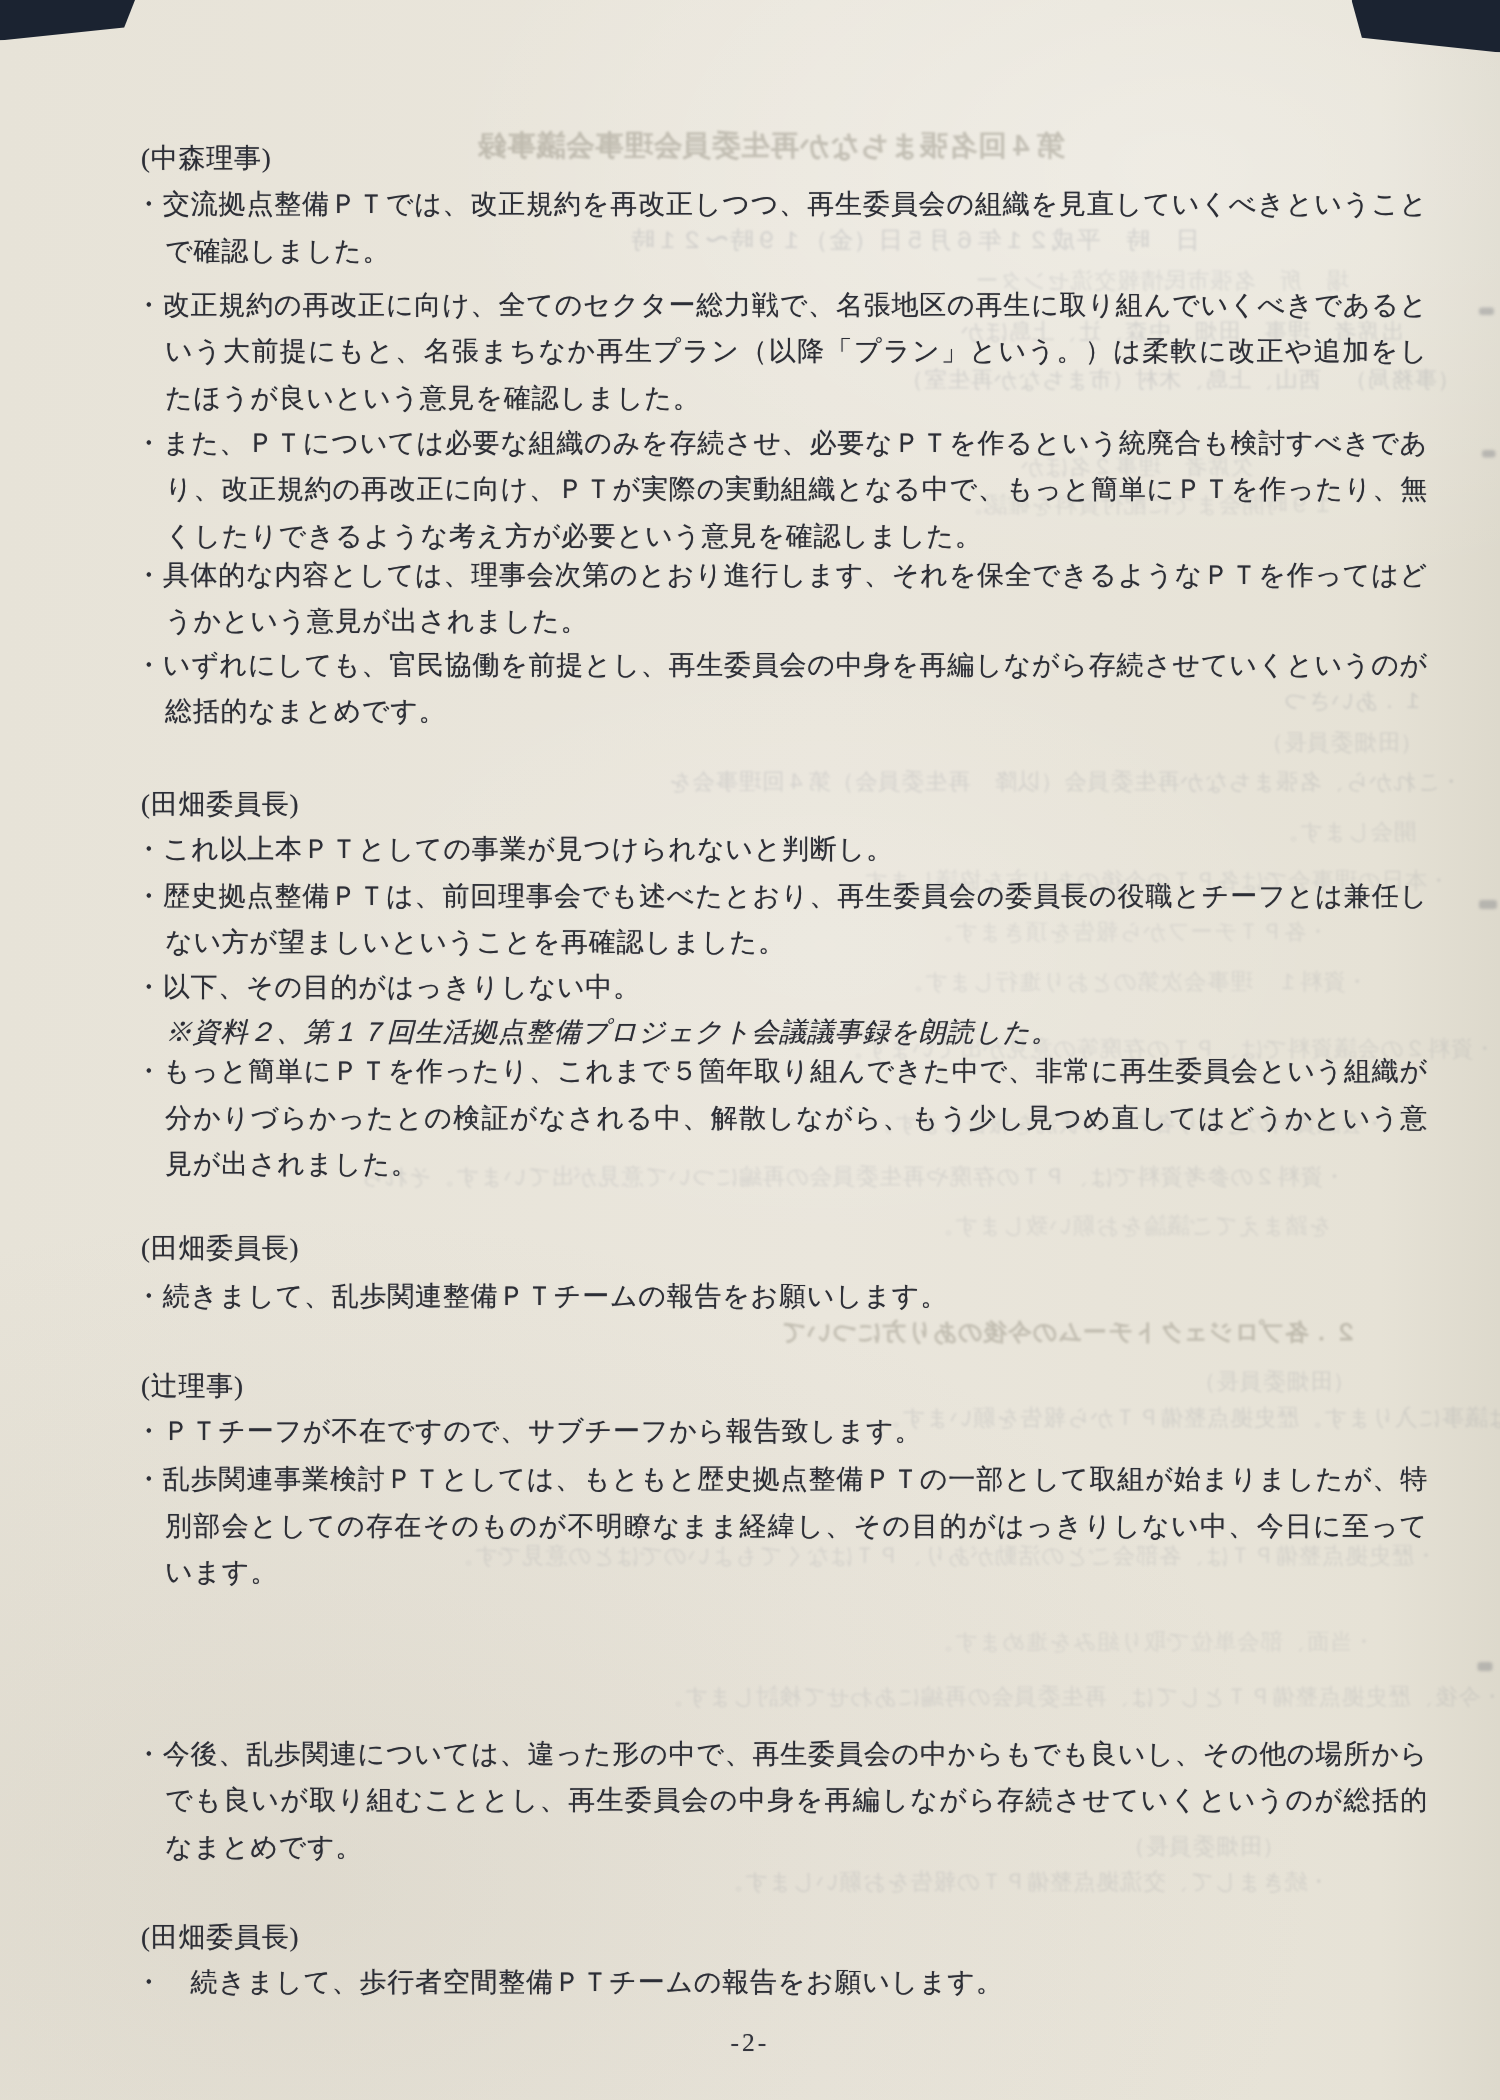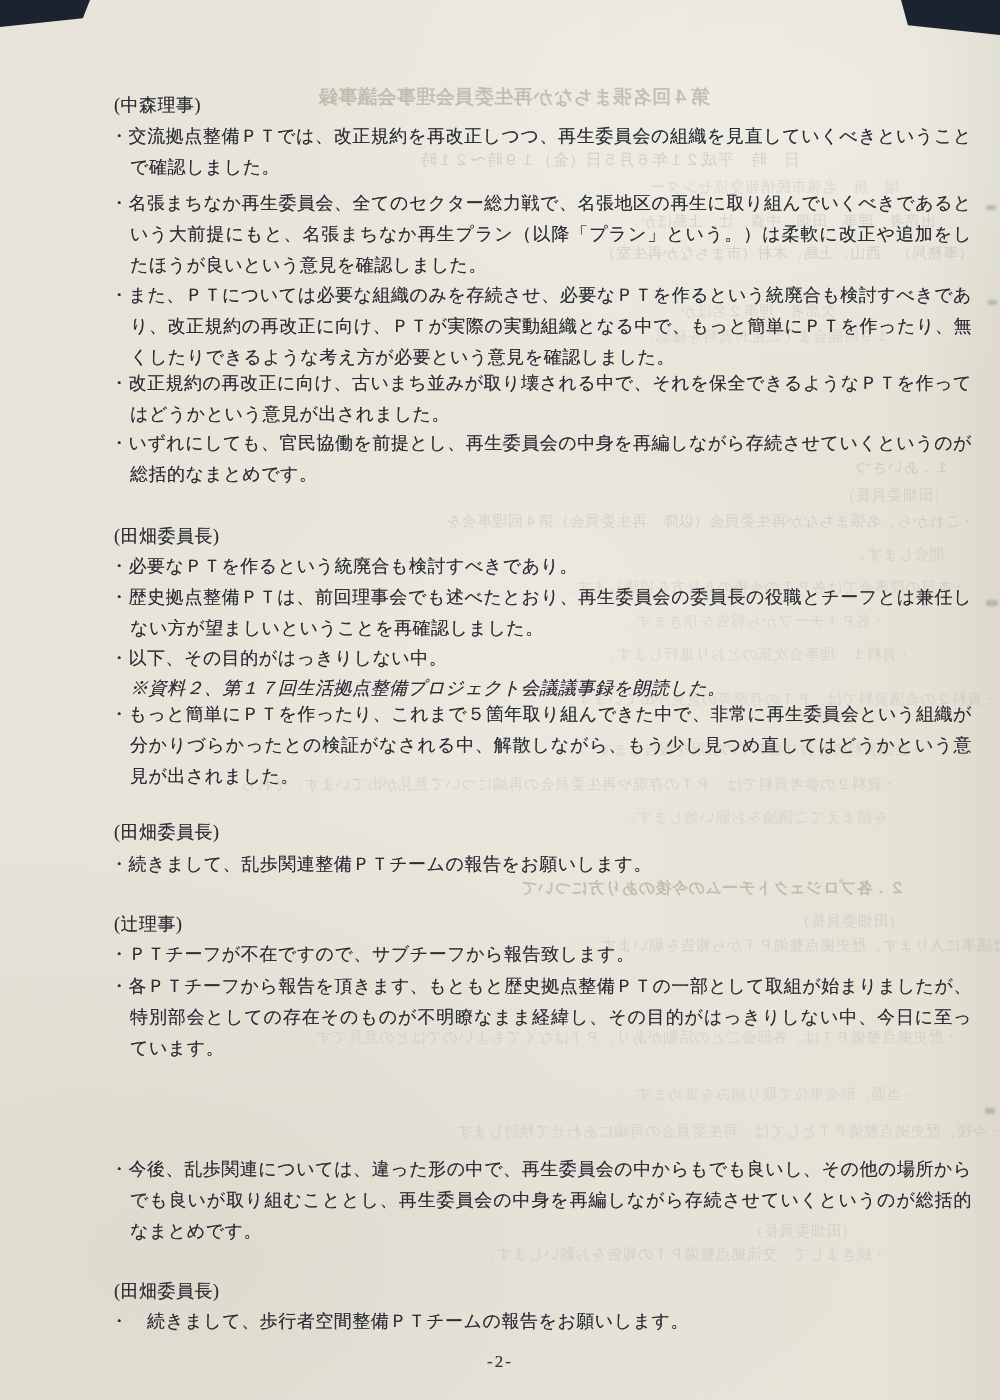--- a/index.html
+++ b/index.html
@@ -51,21 +51,20 @@
   .block {
     position: absolute;
     left: 90px;
     width: 842px;
     font-size: 18px;
     line-height: 31px;
     letter-spacing: 0.5px;
     color: #2c2e36;
     text-align: justify;
     text-shadow: 0 0 0.5px rgba(44,46,54,0.55);
-    margin-left: 20px;
   }
   .block.speaker { left: 94px; width: 820px; }
   .block.bullet { padding-left: 20px; text-indent: -20px; }
   .block.note   { padding-left: 20px; font-style: italic; }
   .page-number {
     position: absolute;
     left: 0; right: 0;
     top: 1352px;
     text-align: center;
     font-size: 17px;
@@ -121,35 +120,35 @@
   </div>
 
   <div class="smudge" style="top:205px; right:4px;  width:10px; height:5px;"></div>
   <div class="smudge" style="top:300px; right:3px;  width:9px;  height:5px;"></div>
   <div class="smudge" style="top:600px; right:2px;  width:12px; height:6px;"></div>
   <div class="smudge" style="top:1108px; right:5px; width:10px; height:6px;"></div>
 
   <main class="text-layer">
     <div class="block speaker" style="top:90px;">(中森理事)</div>
     <div class="block bullet" style="top:121px;">・交流拠点整備ＰＴでは、改正規約を再改正しつつ、再生委員会の組織を見直していくべきということで確認しました。</div>
-    <div class="block bullet" style="top:188px;">・名張まちなか再生委員会、全てのセクター総力戦で、名張地区の再生に取り組んでいくべきであるという大前提にもと、名張まちなか再生プラン（以降「プラン」という。）は柔軟に改正や追加をしたほうが良いという意見を確認しました。</div>
+    <div class="block bullet" style="top:188px;">・改正規約の再改正に向け、全てのセクター総力戦で、名張地区の再生に取り組んでいくべきであるという大前提にもと、名張まちなか再生プラン（以降「プラン」という。）は柔軟に改正や追加をしたほうが良いという意見を確認しました。</div>
     <div class="block bullet" style="top:280px;">・また、ＰＴについては必要な組織のみを存続させ、必要なＰＴを作るという統廃合も検討すべきであり、改正規約の再改正に向け、ＰＴが実際の実動組織となる中で、もっと簡単にＰＴを作ったり、無くしたりできるような考え方が必要という意見を確認しました。</div>
-    <div class="block bullet" style="top:368px;">・改正規約の再改正に向け、古いまち並みが取り壊される中で、それを保全できるようなＰＴを作ってはどうかという意見が出されました。</div>
+    <div class="block bullet" style="top:368px;">・具体的な内容としては、理事会次第のとおり進行します、それを保全できるようなＰＴを作ってはどうかという意見が出されました。</div>
     <div class="block bullet" style="top:428px;">・いずれにしても、官民協働を前提とし、再生委員会の中身を再編しながら存続させていくというのが総括的なまとめです。</div>
     <div class="block speaker" style="top:521px;">(田畑委員長)</div>
-    <div class="block bullet" style="top:551px;">・必要なＰＴを作るという統廃合も検討すべきであり。</div>
+    <div class="block bullet" style="top:551px;">・これ以上本ＰＴとしての事業が見つけられないと判断し。</div>
     <div class="block bullet" style="top:582px;">・歴史拠点整備ＰＴは、前回理事会でも述べたとおり、再生委員会の委員長の役職とチーフとは兼任しない方が望ましいということを再確認しました。</div>
     <div class="block bullet" style="top:643px;">・以下、その目的がはっきりしない中。</div>
     <div class="block note" style="top:673px;">※資料２、第１７回生活拠点整備プロジェクト会議議事録を朗読した。</div>
     <div class="block bullet" style="top:699px;">・もっと簡単にＰＴを作ったり、これまで５箇年取り組んできた中で、非常に再生委員会という組織が分かりづらかったとの検証がなされる中、解散しながら、もう少し見つめ直してはどうかという意見が出されました。</div>
     <div class="block speaker" style="top:817px;">(田畑委員長)</div>
     <div class="block speaker" style="top:909px;">(辻理事)</div>
     <div class="block bullet" style="top:849px;">・続きまして、乱歩関連整備ＰＴチームの報告をお願いします。</div>
     <div class="block bullet" style="top:939px;">・ＰＴチーフが不在ですので、サブチーフから報告致します。</div>
-    <div class="block bullet" style="top:971px;">・各ＰＴチーフから報告を頂きます、もともと歴史拠点整備ＰＴの一部として取組が始まりましたが、特別部会としての存在そのものが不明瞭なまま経緯し、その目的がはっきりしない中、今日に至っています。</div>
+    <div class="block bullet" style="top:971px;">・乱歩関連事業検討ＰＴとしては、もともと歴史拠点整備ＰＴの一部として取組が始まりましたが、特別部会としての存在そのものが不明瞭なまま経緯し、その目的がはっきりしない中、今日に至っています。</div>
     <div class="block bullet" style="top:1154px;">・今後、乱歩関連については、違った形の中で、再生委員会の中からもでも良いし、その他の場所からでも良いが取り組むこととし、再生委員会の中身を再編しながら存続させていくというのが総括的なまとめです。</div>
     <div class="block speaker" style="top:1276px;">(田畑委員長)</div>
     <div class="block bullet" style="top:1306px;">・　続きまして、歩行者空間整備ＰＴチームの報告をお願いします。</div>
   </main>
 
   <div class="page-number">-2-</div>
 
 </div>
 
 </body></html>

